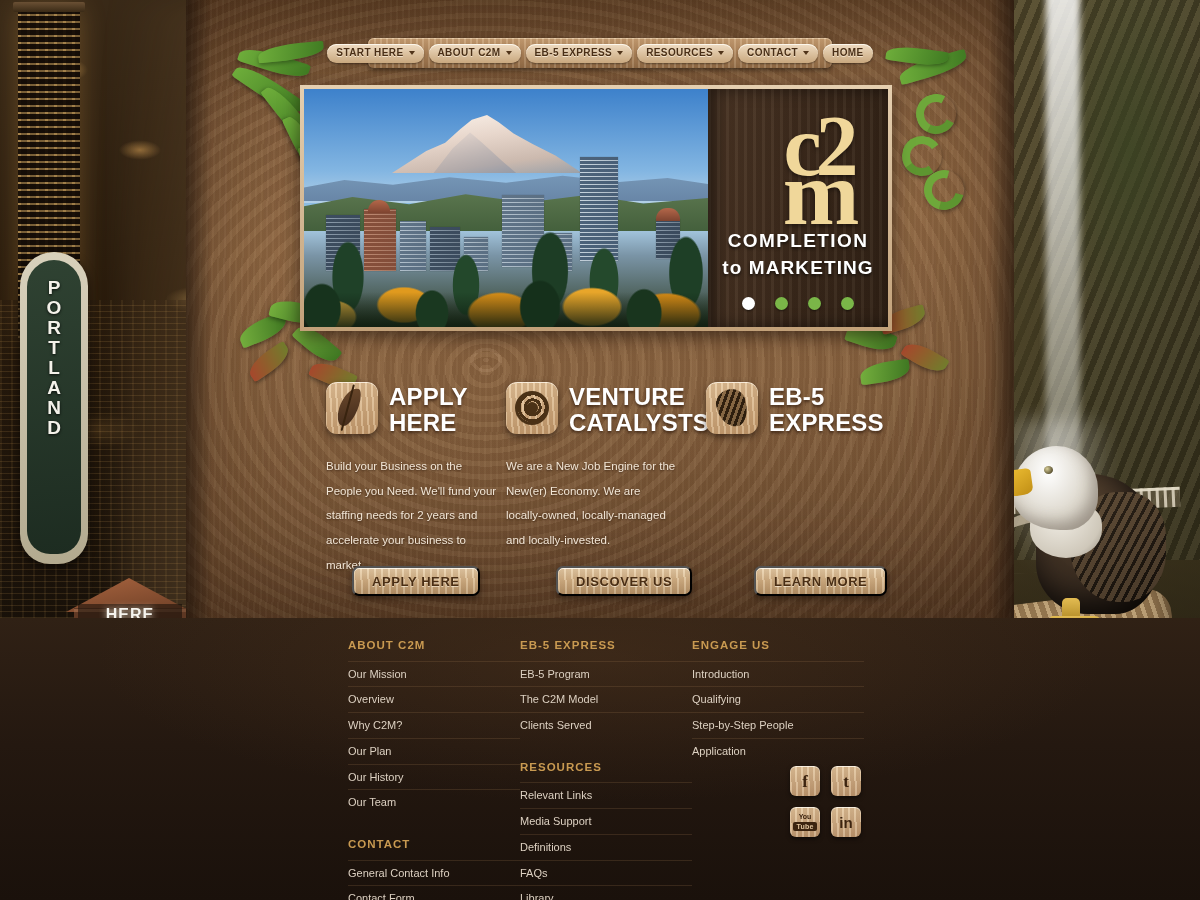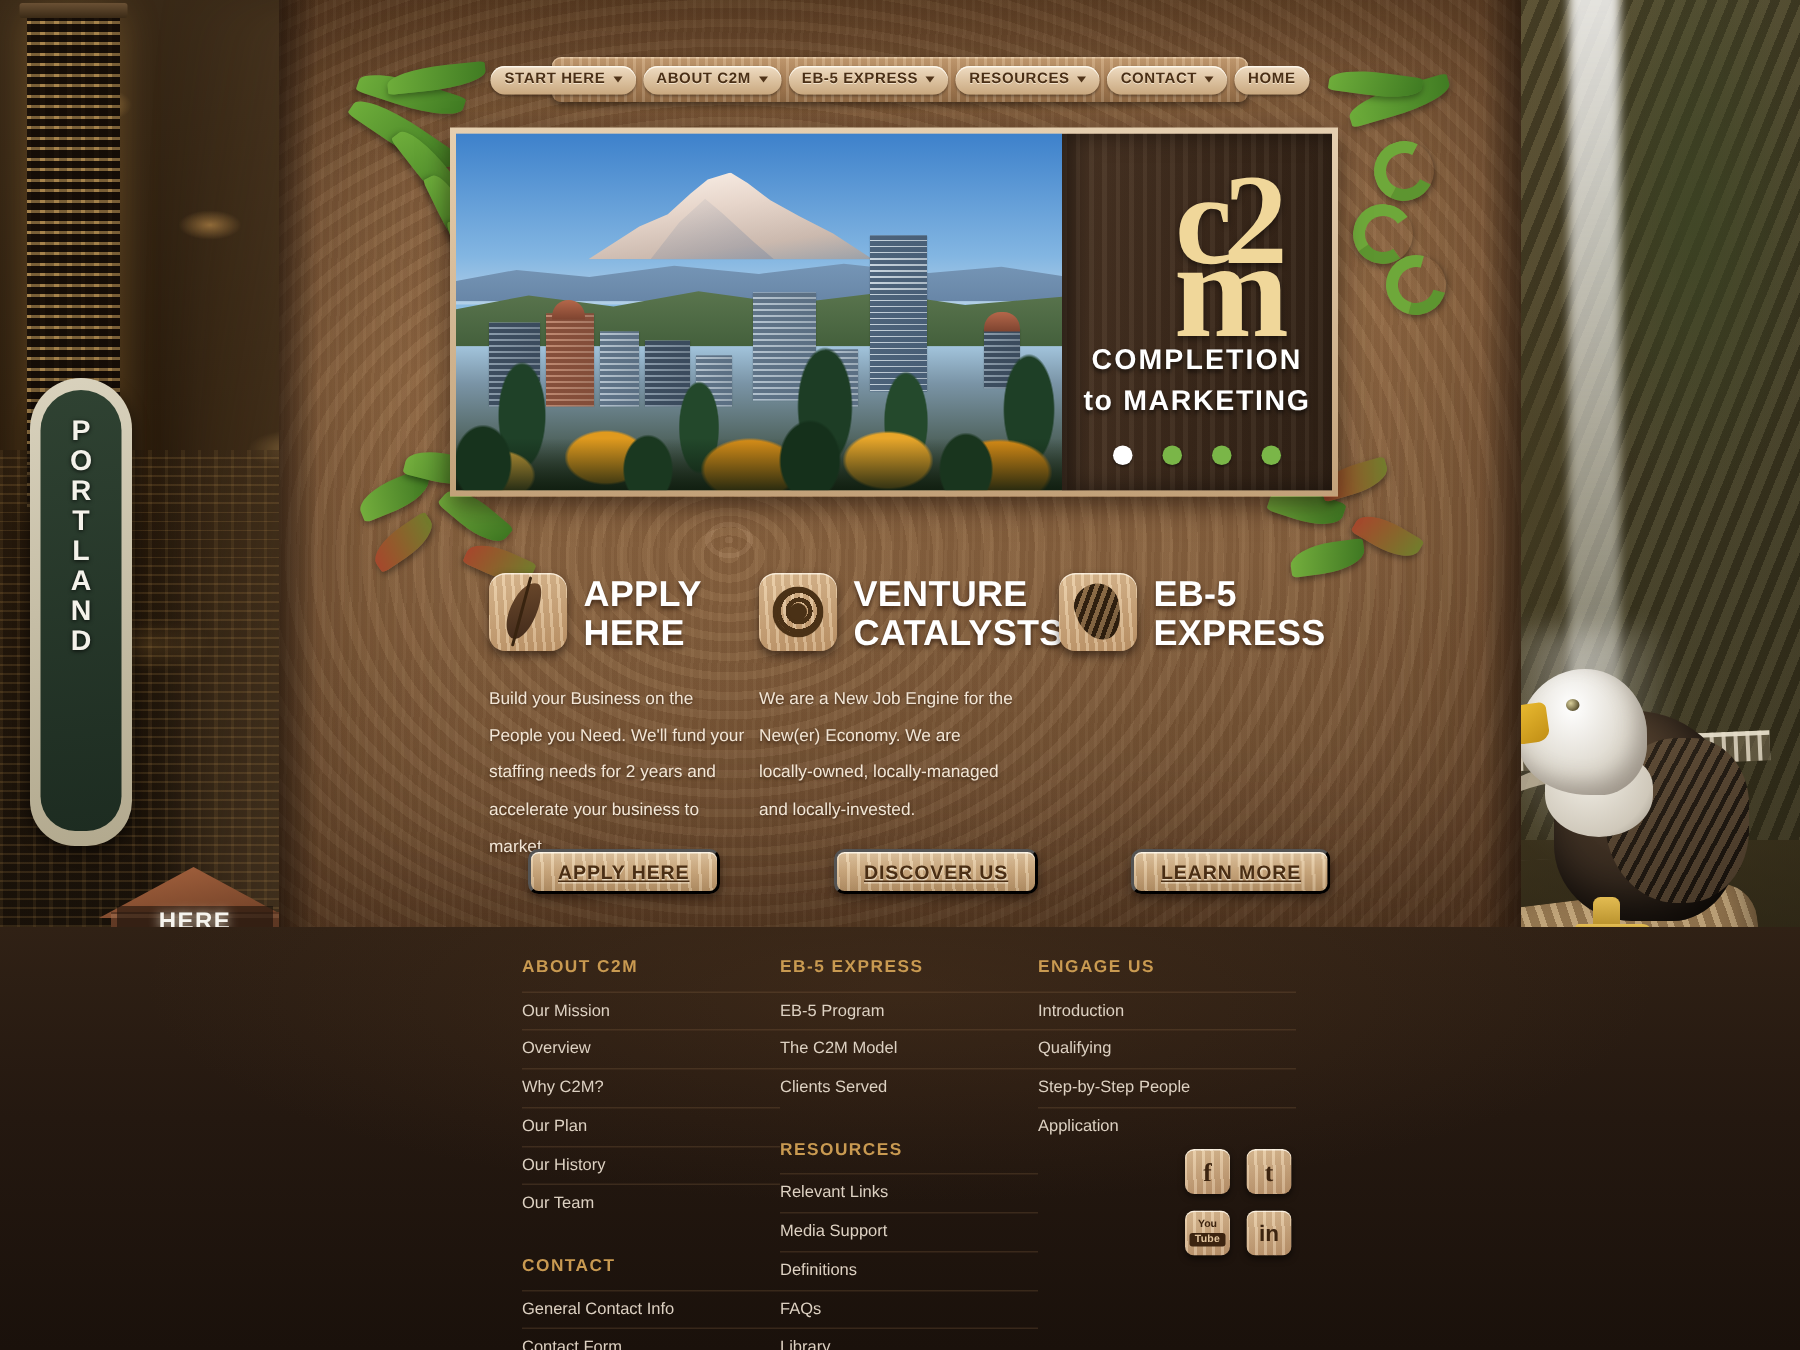--- a/index.html
+++ b/index.html
@@ -434,21 +434,21 @@
     position:absolute; height: 30px; padding: 0 18px;
     display:flex; align-items:center; justify-content:center;
     background:
       repeating-linear-gradient(88deg, rgba(255,240,214,.28) 0 2px, rgba(146,106,66,.16) 2px 7px),
       linear-gradient(180deg,#e8d0ad,#cfae84 50%,#b18f66);
     border-radius: 7px;
     box-shadow: 0 3px 6px rgba(20,10,4,.5), inset 0 1px 0 rgba(255,250,240,.85);
     font: 700 13px/1 "Liberation Sans", sans-serif;
     letter-spacing: .6px; color:#4a2e14;
     text-shadow: 0 1px 0 rgba(255,246,228,.6);
-    cursor:pointer; white-space:nowrap;text-decoration:underline;
+    cursor:pointer; white-space:nowrap;
   }
   .cta.c1 { left: 26px; }
   .cta.c2 { left: 230px; }
   .cta.c3 { left: 428px; }
 
   
   .footer {
     position:absolute; left:0; top: 618px; width: 1200px; height: 282px;
     background:
       radial-gradient(ellipse 700px 200px at 600px 40px, rgba(96,64,36,.30), transparent 72%),

